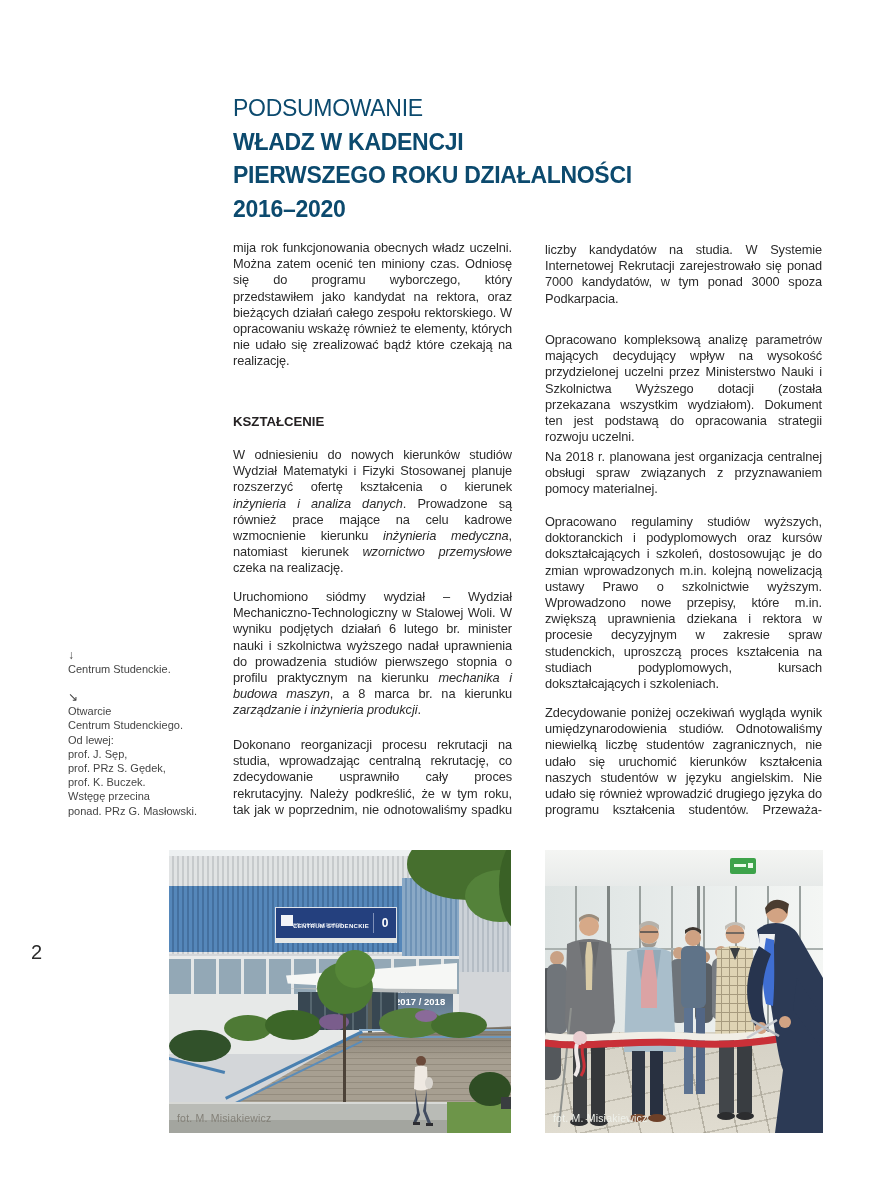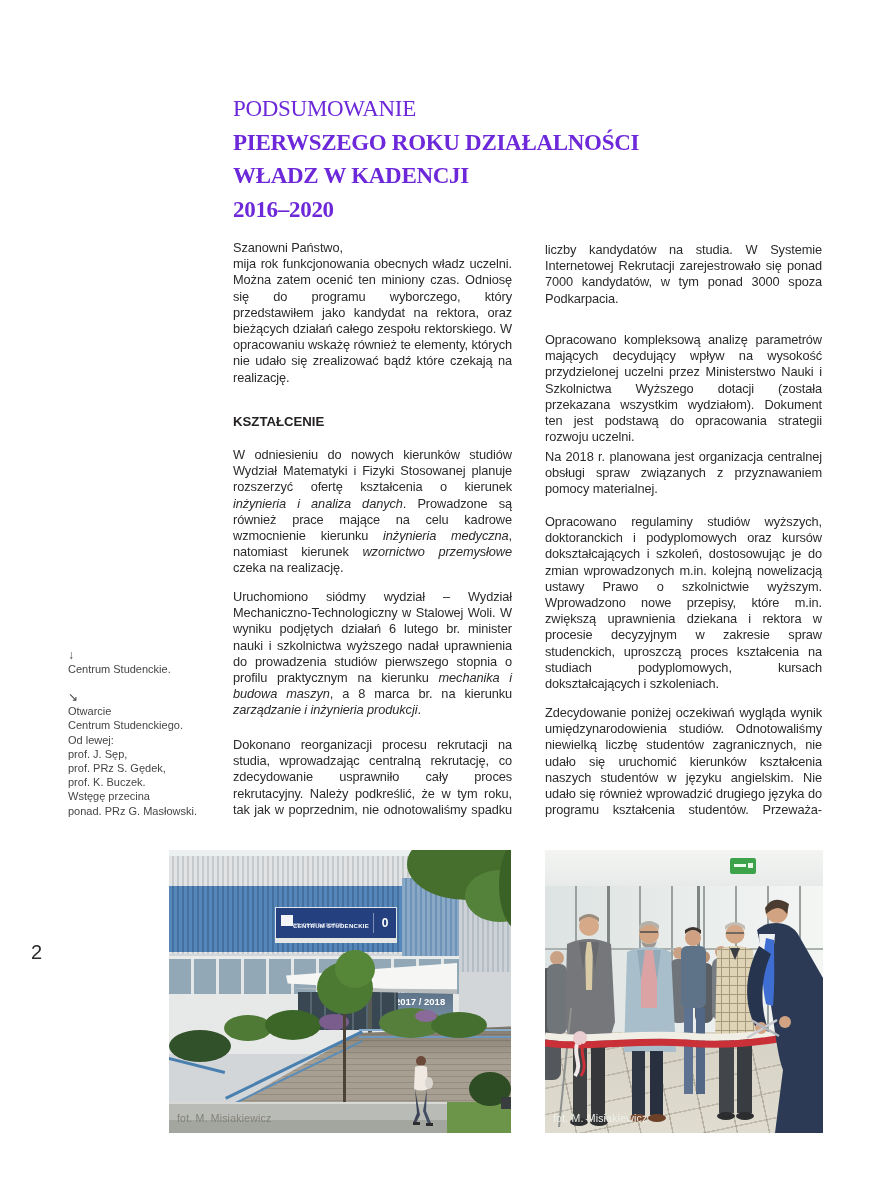--- a/index.html
+++ b/index.html
@@ -1,21 +1,21 @@
 <!DOCTYPE html>
 <html lang="pl"><head>
 <meta charset="utf-8">
 <style>
   html,body{margin:0;padding:0;background:#fff;}
   .page{position:relative;width:876px;height:1200px;background:#ffffff;overflow:hidden;
         font-family:"Liberation Sans",sans-serif;color:#262323;}
 
   
   .title{position:absolute;left:233px;top:92px;font-size:23px;line-height:33.5px;
-         letter-spacing:-0.3px;color:#6d28d9;white-space:nowrap;font-family:Liberation Serif, serif;}
+         letter-spacing:-0.3px;color:#0c4a6e;white-space:nowrap;}
   .title .t-light{font-weight:400;}
   .title .t-bold{font-weight:700;}
 
   
   .par{position:absolute;font-size:12.8px;line-height:16.2px;color:#2b2b2b;
        text-align:justify;letter-spacing:-0.1px;}
   .colL{left:233px;width:279px;}
   .colR{left:545px;width:277px;}
   .no-just{text-align:left;}
   .just-last{text-align-last:justify;}
@@ -118,27 +118,26 @@
                        linear-gradient(#d5d1c5,#e0dcd0);}
   .pr-svg{left:0;top:0;width:278px;height:283px;z-index:10;}
 </style>
 </head>
 <body>
 
 <div class="page">
 
   <div class="title">
     <div class="t-light">PODSUMOWANIE</div>
+    <div class="t-bold">WŁADZ W KADENCJI</div>
     <div class="t-bold">PIERWSZEGO ROKU DZIAŁALNOŚCI</div>
-    <div class="t-bold">WŁADZ W KADENCJI</div>
     <div class="t-bold">2016–2020</div>
   </div>
 
   <div class="par colL" style="top:240px;">
-    <div class="no-just">Szanowni Państwo,</div>
     <div>mija rok funkcjonowania obecnych władz uczelni. Można zatem ocenić ten miniony czas. Odniosę się do programu wyborczego, który przedstawiłem jako kandydat na rektora, oraz bieżących działań całego zespołu rektorskiego. W opracowaniu wskażę również te elementy, których nie udało się zrealizować bądź które czekają na realizację.</div>
   </div>
   <div class="sec-heading" style="top:414px;text-align:right;">KSZTAŁCENIE</div>
   <div class="par colL" style="top:447px;"><span>W odniesieniu do nowych kierunków studiów Wydział Matematyki i Fizyki Stosowanej planuje rozszerzyć ofertę kształcenia o kierunek </span><span class="it">inżynieria i analiza danych</span><span>. Prowadzone są również prace mające na celu kadrowe wzmocnienie kierunku </span><span class="it">inżynieria medyczna</span><span>, natomiast kierunek </span><span class="it">wzornictwo przemysłowe</span><span> czeka na realizację.</span></div>
   <div class="par colL" style="top:589px;"><span>Uruchomiono siódmy wydział – Wydział Mechaniczno-Technologiczny w Stalowej Woli. W wyniku podjętych działań 6 lutego br. minister nauki i szkolnictwa wyższego nadał uprawnienia do prowadzenia studiów pierwszego stopnia o profilu praktycznym na kierunku </span><span class="it">mechanika i budowa maszyn</span><span>, a 8 marca br. na kierunku </span><span class="it">zarządzanie i inżynieria produkcji</span><span>.</span></div>
   <div class="par colL just-last" style="top:737px;">Dokonano reorganizacji procesu rekrutacji na studia, wprowadzając centralną rekrutację, co zdecydowanie usprawniło cały proces rekrutacyjny. Należy podkreślić, że w tym roku, tak jak w poprzednim, nie odnotowaliśmy spadku</div>
 
   <div class="par colR" style="top:242px;">liczby kandydatów na studia. W Systemie Internetowej Rekrutacji zarejestrowało się ponad 7000 kandydatów, w tym ponad 3000 spoza Podkarpacia.</div>
   <div class="par colR" style="top:332px;">Opracowano kompleksową analizę parametrów mających decydujący wpływ na wysokość przydzielonej uczelni przez Ministerstwo Nauki i Szkolnictwa Wyższego dotacji (została przekazana wszystkim wydziałom). Dokument ten jest podstawą do opracowania strategii rozwoju uczelni.</div>
   <div class="par colR" style="top:449px;">Na 2018 r. planowana jest organizacja centralnej obsługi spraw związanych z przyznawaniem pomocy materialnej.</div>

